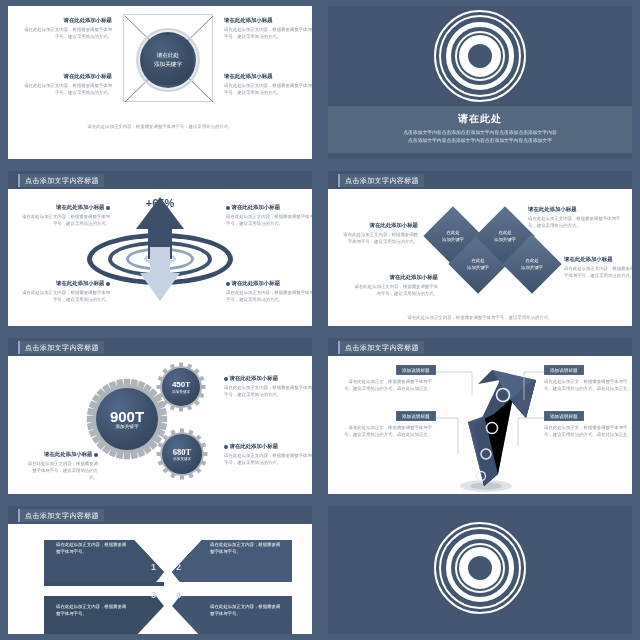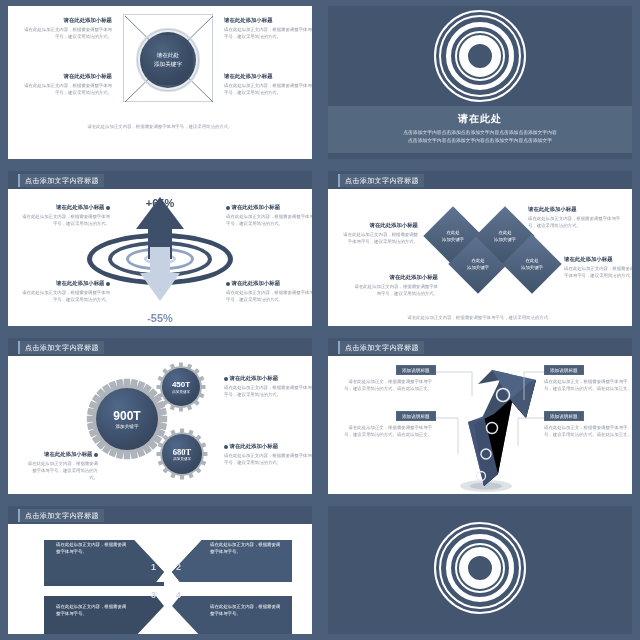--- a/index.html
+++ b/index.html
@@ -179,21 +179,20 @@
   </div>
 
   <div class="slide">
     <div class="page">
       <div class="titlebar">
         <div class="tchip">点击添加文字内容标题</div>
       </div>
       <div class="body">
 
         <div class="pct up">+65%</div>
-        <div class="pct dn">-55%</div>
 
         <div class="ripple">
           <i style="width:146px;height:52px;border-width:5px;border-color:#3b4d66;"></i>
           <i style="width:120px;height:42px;border-width:4px;border-color:#ffffff;"></i>
           <i style="width:104px;height:36px;border-width:4px;border-color:#41536c;"></i>
           <i style="width:82px;height:28px;border-width:4px;border-color:#ffffff;"></i>
           <i style="width:68px;height:23px;border-width:3px;border-color:#8ea4c2;"></i>
           <i style="width:48px;height:16px;border-width:3px;border-color:#ffffff;"></i>
           <i style="width:32px;height:11px;border-width:3px;border-color:#c6d3e4;"></i>
         </div>
@@ -323,21 +322,21 @@
               <rect x="46" y="85" width="8" height="14" rx="1" transform="rotate(56.25 50 50)"></rect>
               <rect x="1" y="46" width="14" height="8" rx="1" transform="rotate(56.25 50 50)"></rect>
               <rect x="85" y="46" width="14" height="8" rx="1" transform="rotate(56.25 50 50)"></rect>
               <rect x="46" y="1" width="8" height="14" rx="1" transform="rotate(78.75 50 50)"></rect>
               <rect x="46" y="85" width="8" height="14" rx="1" transform="rotate(78.75 50 50)"></rect>
               <rect x="1" y="46" width="14" height="8" rx="1" transform="rotate(78.75 50 50)"></rect>
               <rect x="85" y="46" width="14" height="8" rx="1" transform="rotate(78.75 50 50)"></rect>
             </g>
           </svg>
           <div class="gcore" style="width:62px;height:62px;">
-            <b style="font-size:12px;line-height:15px;">900T</b>
+            <b style="font-size:15px;line-height:15px;">900T</b>
             <em style="font-size:4.6px;">添加关键字</em>
           </div>
         </div>
 
         <div style="position:absolute;left:148px;top:6px;width:50px;height:50px;">
           <svg width="50" height="50" viewBox="0 0 100 100">
             <g fill="#aeb4ba">
               <circle cx="50" cy="50" r="42"></circle>
               <rect x="46" y="1" width="8" height="14" rx="1"></rect>
               <rect x="46" y="85" width="8" height="14" rx="1"></rect>

